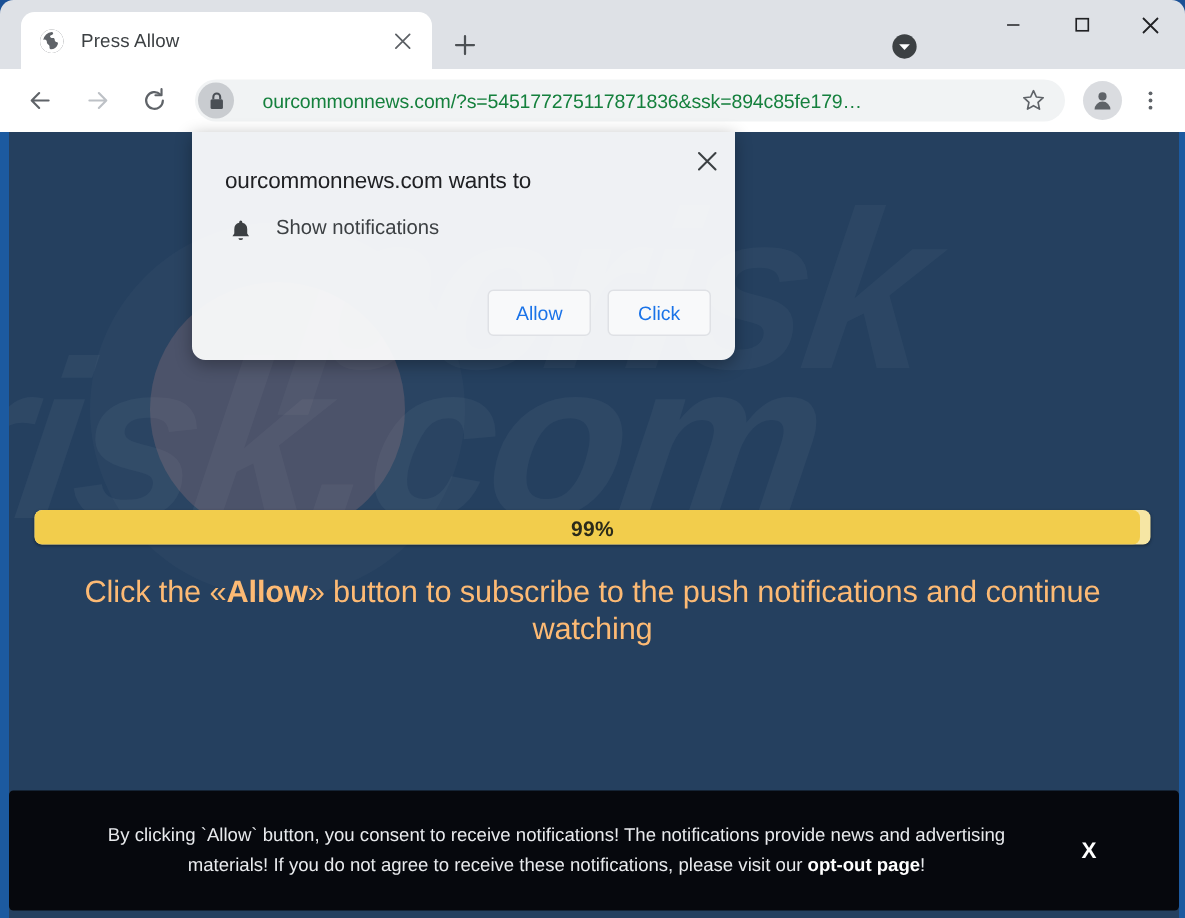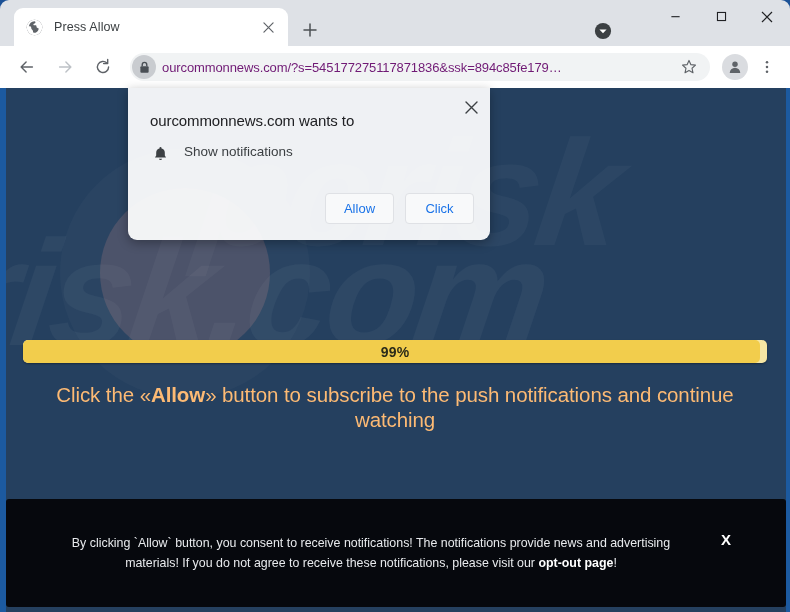--- a/index.html
+++ b/index.html
@@ -140,25 +140,25 @@
     background: #c9ccd0;
     border-radius: 50%;
     display: flex;
     align-items: center;
     justify-content: center;
     flex: 0 0 auto;
   }
   #omnibox-url {
     flex: 1 1 auto;
     font-size: 13px;
-    color: #701a75;
+    color: #15803d;
     white-space: nowrap;
     overflow: hidden;
     text-overflow: clip;
-    margin-left: 6px;
+    margin-left: 19px;
     letter-spacing: -.1px;
   }
   #star-btn {
     width: 26px; height: 26px;
     display: flex; align-items: center; justify-content: center;
     flex: 0 0 auto;
     margin-left: 2px;
     color: #5f6368;
   }
   #profile-btn {
@@ -368,21 +368,21 @@
     justify-content: center;
     cursor: pointer;
   }
 
   
   #consent-banner {
     position: absolute;
     left: 6px;
     right: 4px;
     bottom: 5px;
-    height: 108px;
+    height: 80px;
     background: #06080d;
     border-radius: 3px;
     z-index: 10;
   }
   #consent-text {
     position: absolute;
     left: 40px;
     right: 90px;
     top: 50%;
     transform: translateY(-50%);

